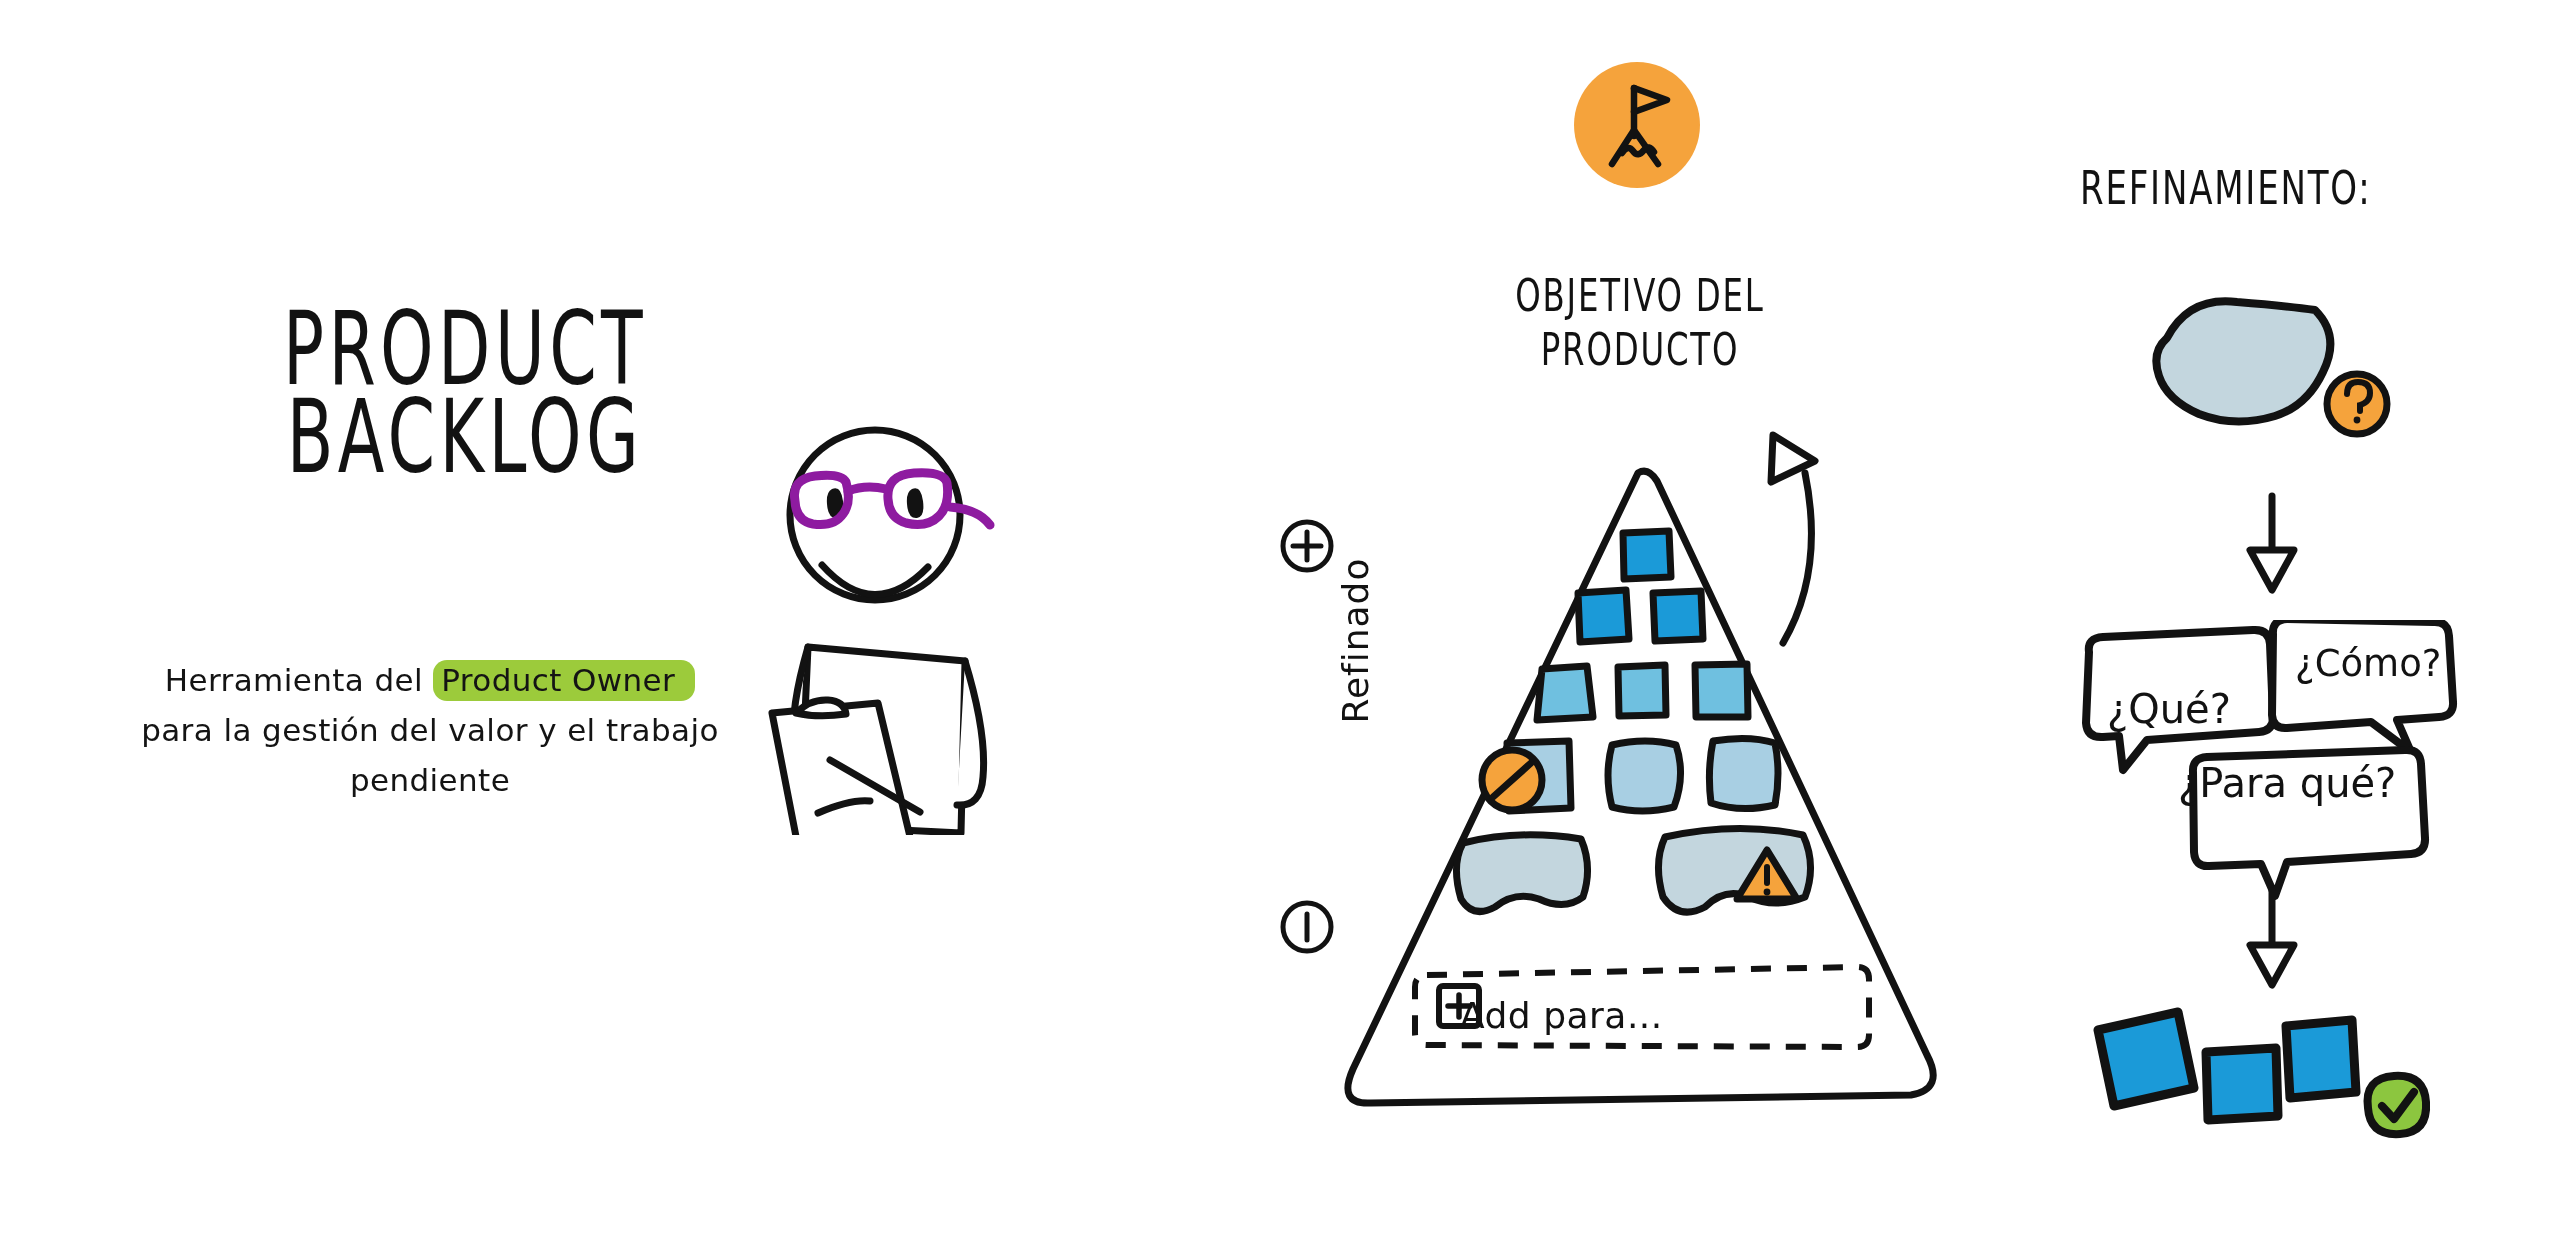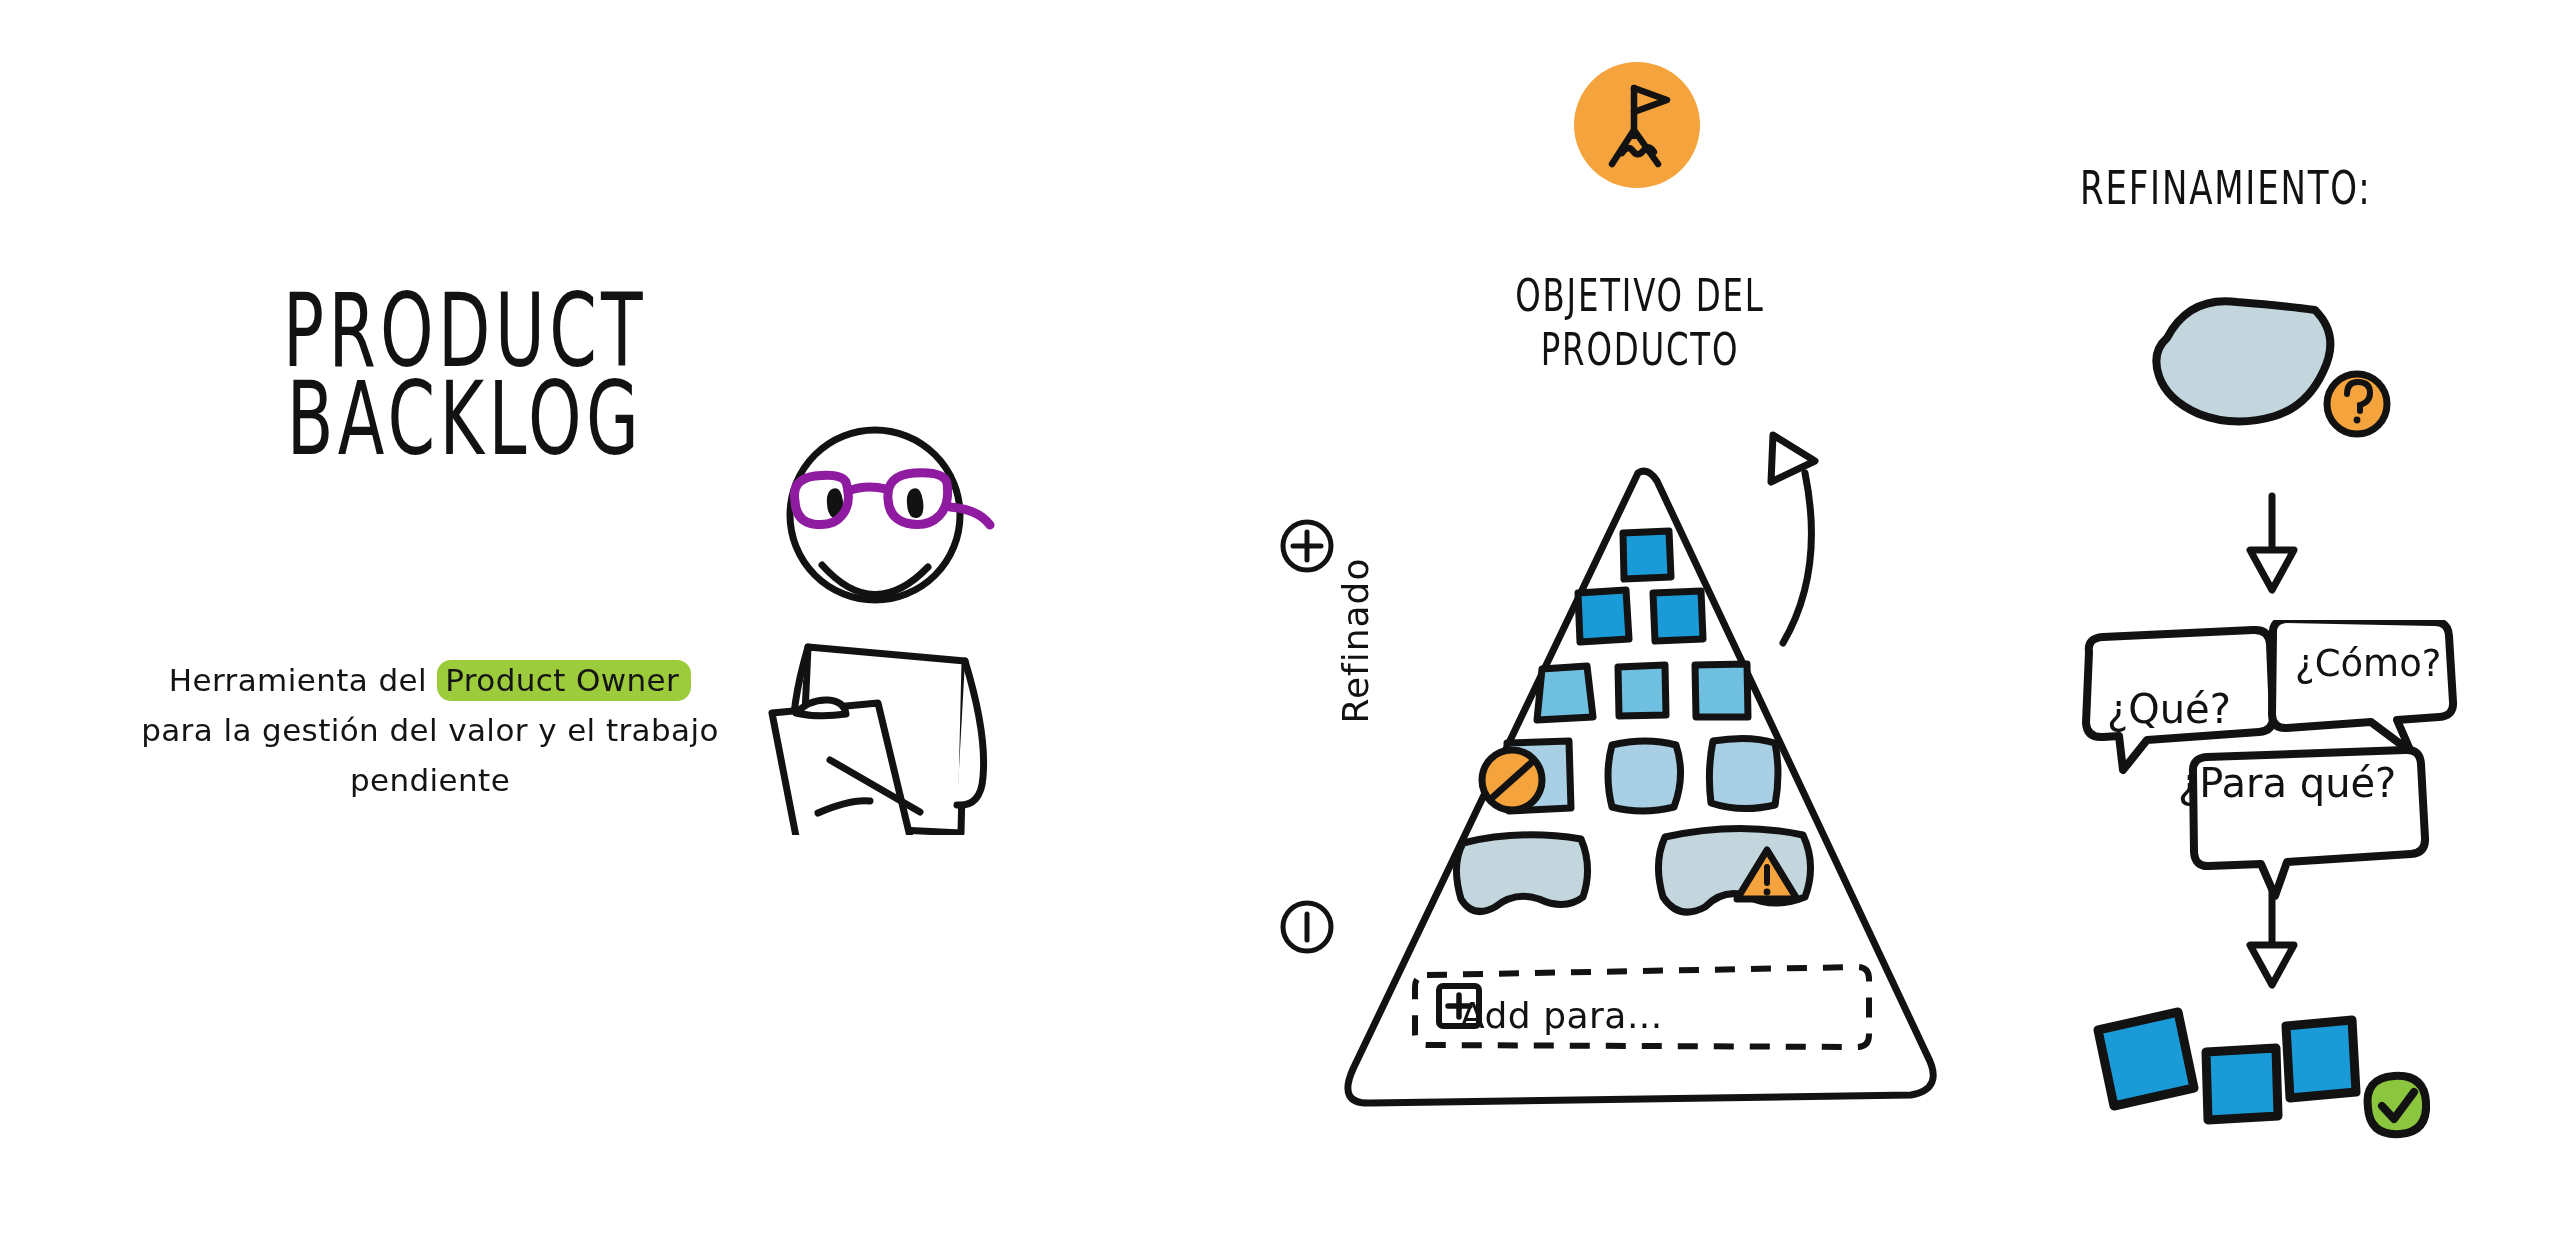--- a/index.html
+++ b/index.html
@@ -15,21 +15,21 @@
     width: 2560px;
     height: 1241px;
     background: #ffffff;
     overflow: hidden;
   }
   .abs { position: absolute; }
 
   
   #title-block {
     left: 255px;
-    top: 280px;
+    top: 298px;
     width: 420px;
     text-align: center;
   }
   .title-line {
     font-family: "DejaVu Sans Condensed", "Liberation Sans Narrow", "Liberation Sans", sans-serif;
     font-size: 86px;
     font-weight: 400;
     letter-spacing: 5px;
     line-height: 1.02;
     color: #121212;
@@ -44,21 +44,21 @@
     text-align: center;
     font-family: "DejaVu Sans", sans-serif;
     font-size: 31px;
     line-height: 1.62;
     color: #141414;
     letter-spacing: 0.4px;
   }
   .hl {
     background: #9ccb3b;
     border-radius: 14px;
-    padding: 2px 12px 3px 8px;
+    padding: 2px 20px 3px 8px;
     box-decoration-break: clone;
     -webkit-box-decoration-break: clone;
   }
 
   
   #goal-label {
     left: 1460px;
     top: 268px;
     width: 360px;
     text-align: center;

